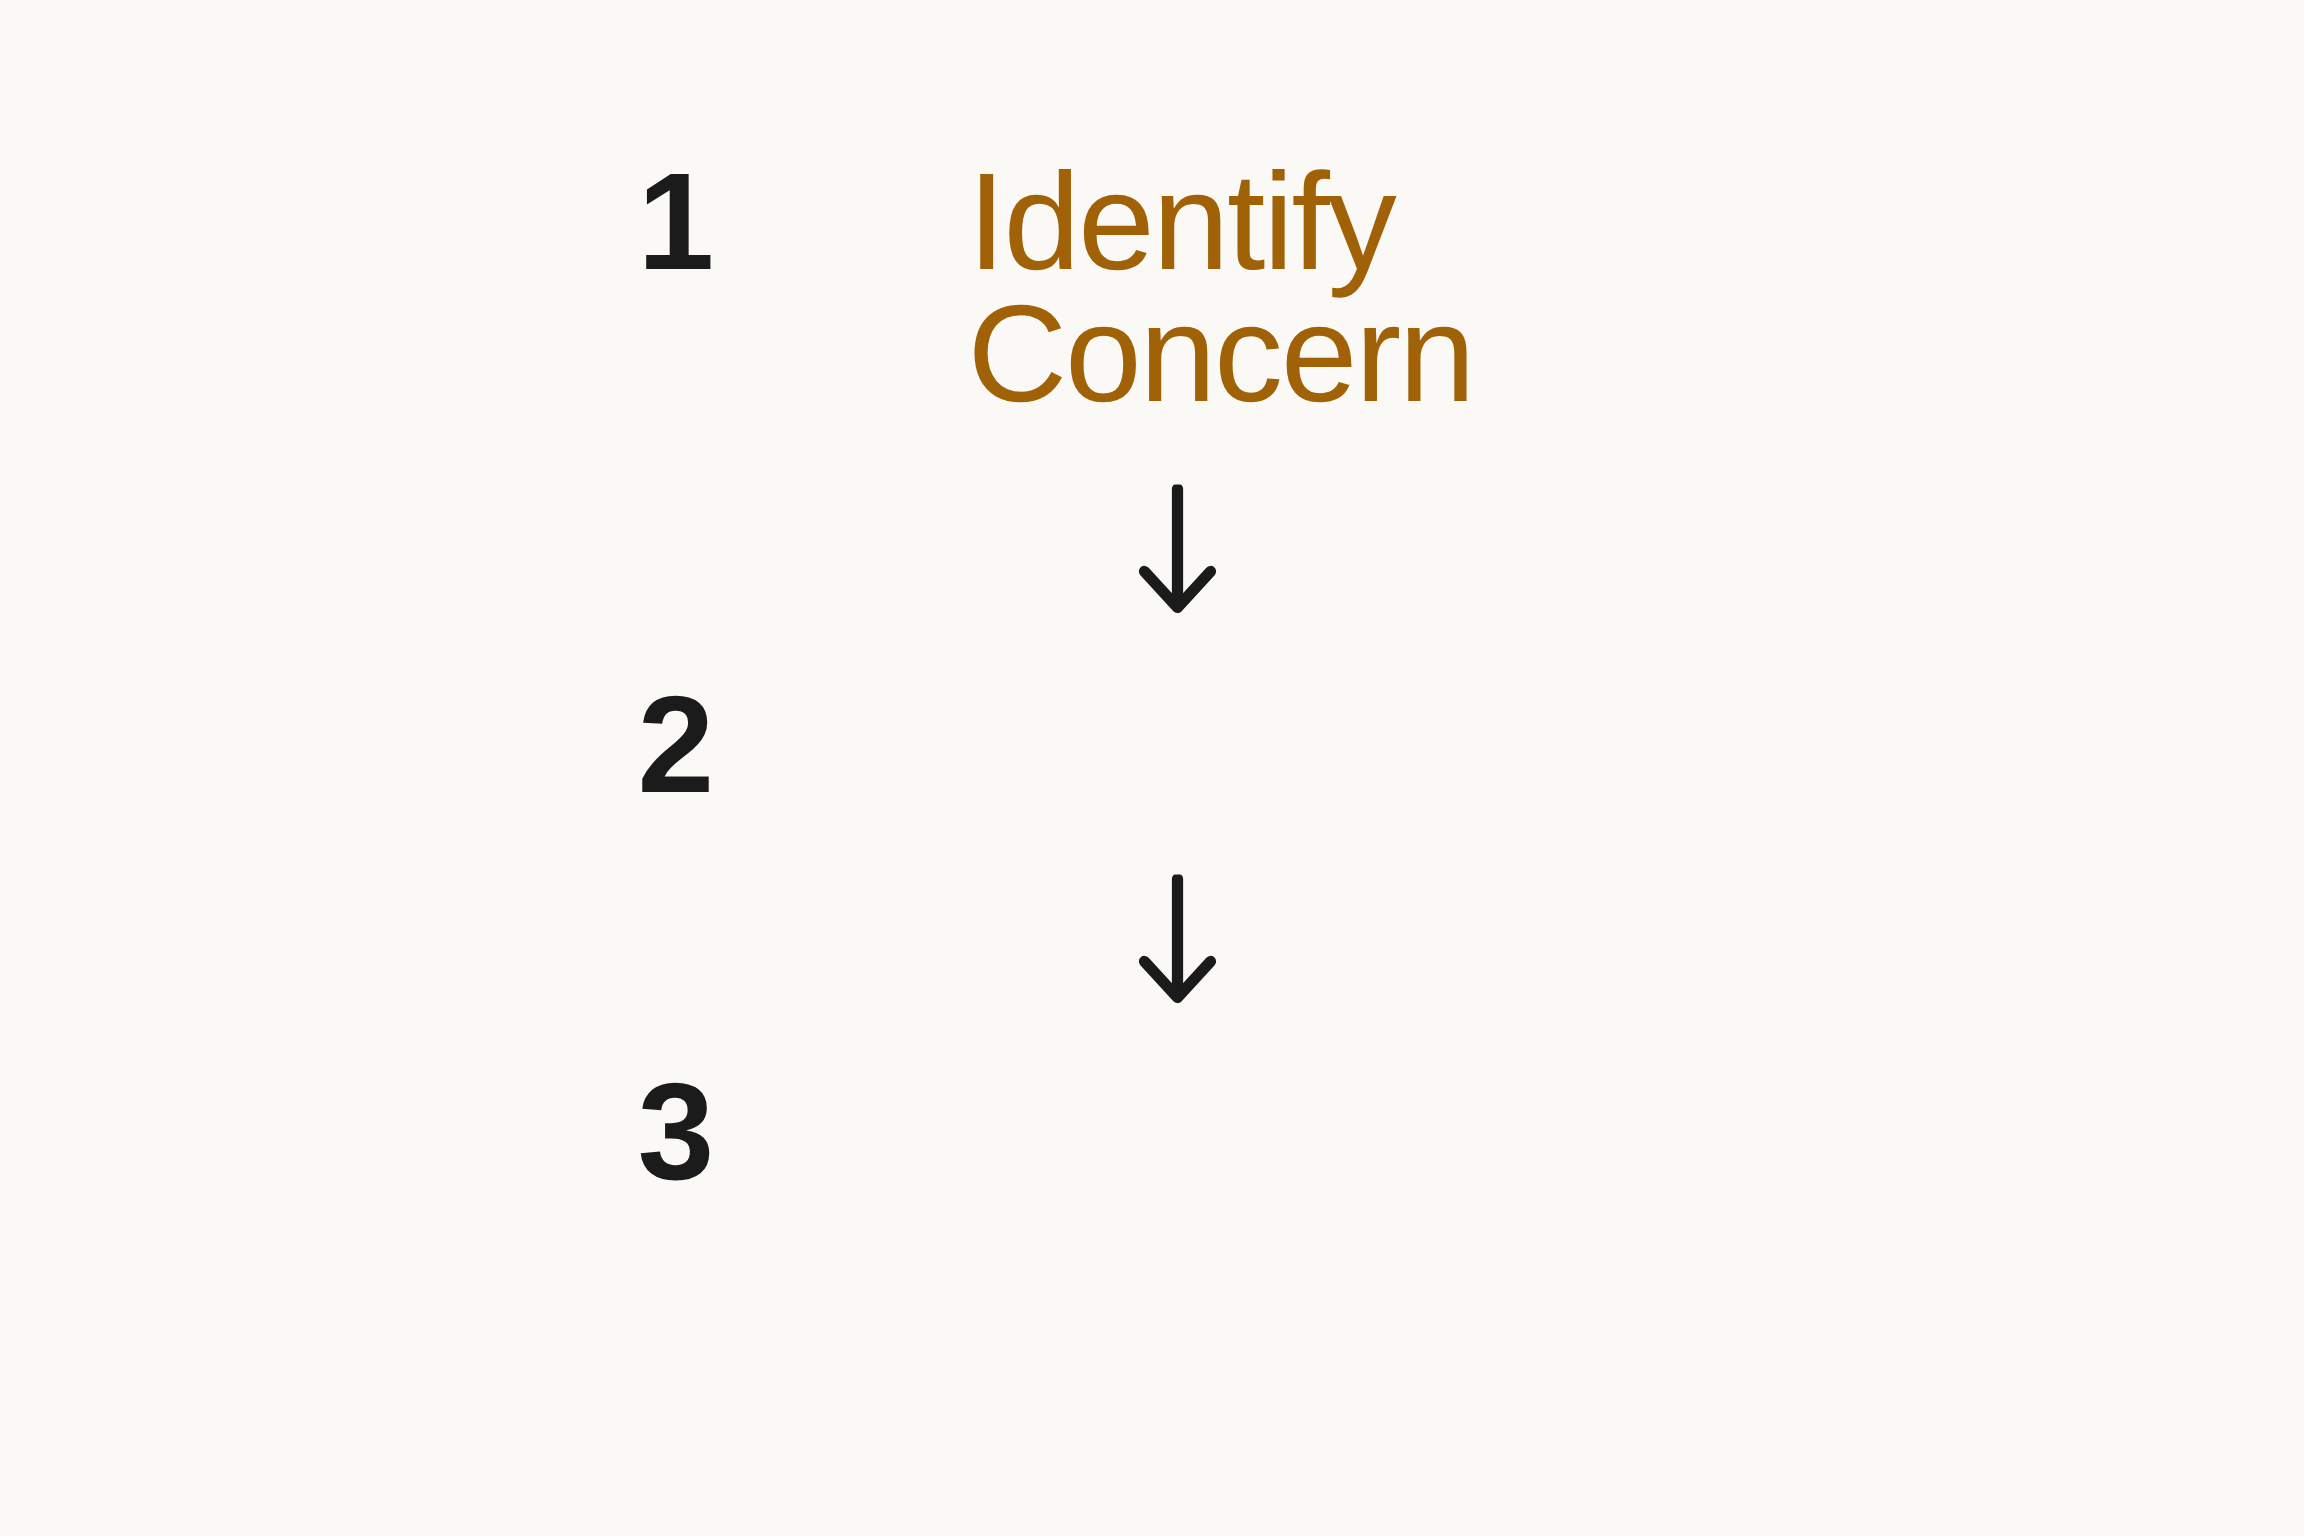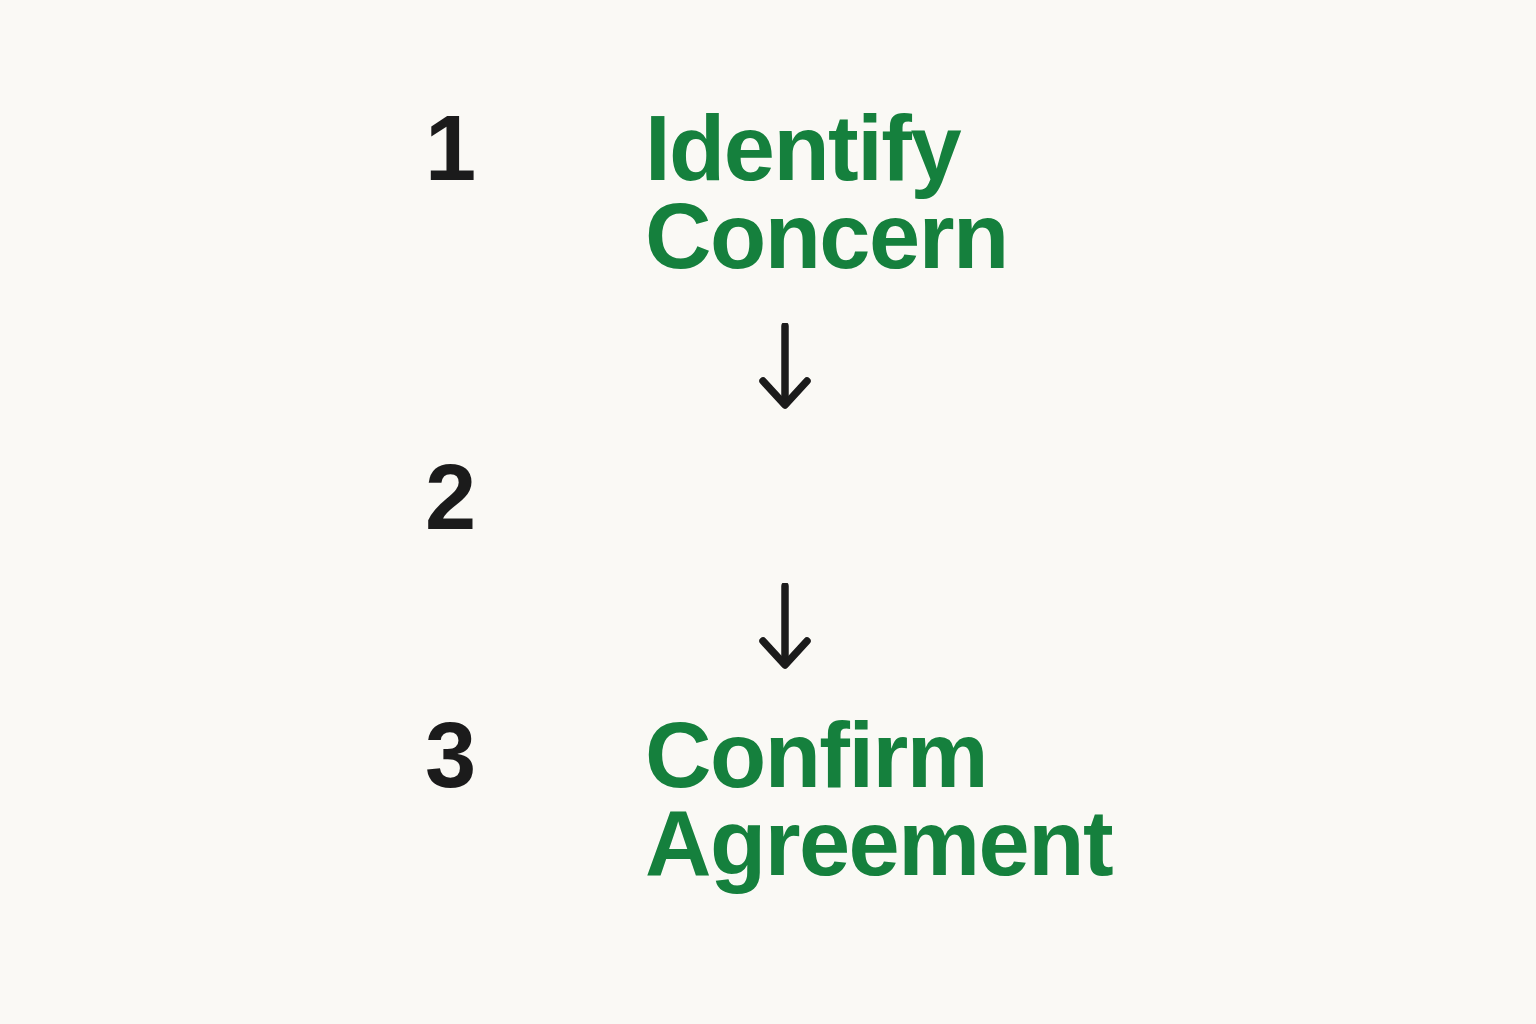--- a/index.html
+++ b/index.html
@@ -52,23 +52,23 @@
     font-weight: 700;
     line-height: 0.96;
     color: #1b1b1b;
     letter-spacing: -0.5px;
     text-align: left;
     -webkit-font-smoothing: antialiased;
   }
 
   .step-label {
     font-size: 92px;
-    font-weight: 700;
+    font-weight: 400;
     line-height: 0.96;
-    color: #15803d;
+    color: #a16207;
     letter-spacing: -1.5px;
     white-space: pre-line;
     -webkit-font-smoothing: antialiased;
   }
 
   
   .connector {
     width: 100%;
     display: flex;
     flex-direction: row;
@@ -137,18 +137,16 @@
           <line x1="29" y1="3" x2="29" y2="79" stroke="#1b1b1b" stroke-width="7.5" stroke-linecap="round"></line>
           <polyline points="7,58 29,82 51,58" fill="none" stroke="#1b1b1b" stroke-width="7.5" stroke-linecap="round" stroke-linejoin="round"></polyline>
         </svg>
       </div>
     </div>
 
     <div class="gap-after-arrow2"></div>
 
     <div class="step">
       <div class="step-number">3</div>
-      <div class="step-label">Confirm
-Agreement</div>
     </div>
 
   </div>
 </div>
 
 </body></html>

